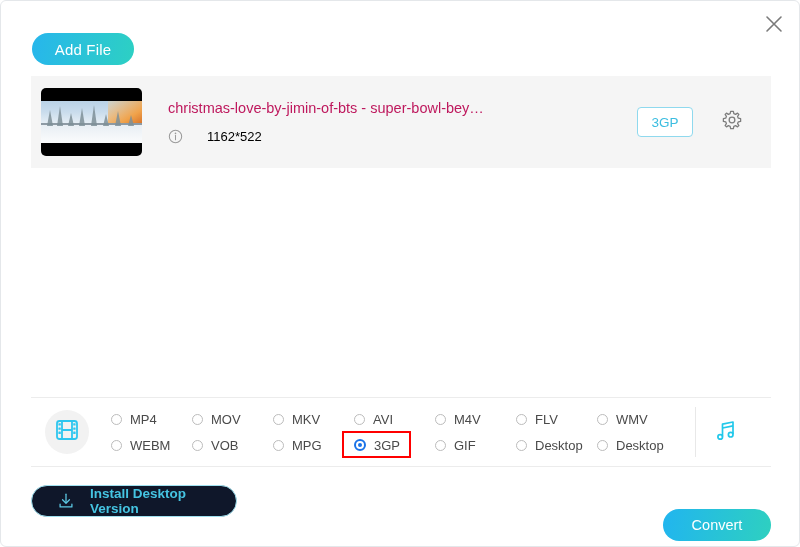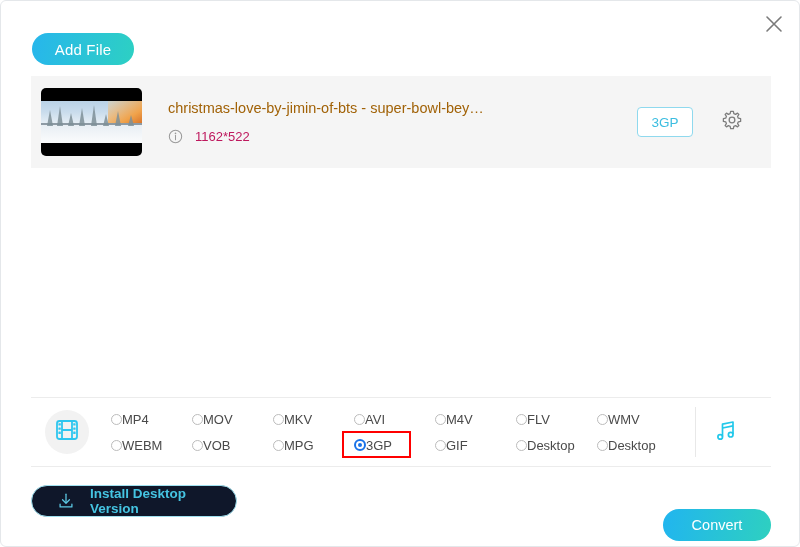--- a/index.html
+++ b/index.html
@@ -100,36 +100,36 @@
     opacity: .85;
   }
 
   .file-meta {
     margin-left: 26px;
     flex: 1 1 auto;
     min-width: 0;
   }
   .file-name {
     font-size: 14.5px;
-    color: #a16207;
+    color: #be185d;
     white-space: nowrap;
     overflow: hidden;
     text-overflow: ellipsis;
     max-width: 420px;
   }
   .file-sub {
     display: flex;
     align-items: center;
     margin-top: 13px;
   }
   .info-icon { width: 15px; height: 15px; flex: none; }
   .file-dims {
-    margin-left: 12px;
+    margin-left: 24px;
     font-size: 13px;
-    color: #be185d;
+    color: #000000;
   }
 
   .fmt-badge {
     flex: none;
     width: 56px; height: 30px;
     border: 1px solid #8fd9ee;
     border-radius: 4px;
     background: #ffffff;
     color: #3bbde0;
     font-size: 13.5px;
@@ -198,21 +198,21 @@
     width: 12px; height: 12px;
   }
   .fmt-item.selected .radio::after {
     content: "";
     position: absolute;
     left: 2px; top: 2px;
     width: 4px; height: 4px;
     border-radius: 50%;
     background: #1a73e8;
   }
-  .fmt-label { white-space: nowrap; }
+  .fmt-label { margin-left: 8px; white-space: nowrap; }
 
   .vdivider {
     position: absolute;
     left: 694px; top: 406px;
     width: 1px; height: 50px;
     background: #e8e8e8;
   }
   .audio-icon-btn {
     position: absolute;
     left: 707px; top: 416px;

